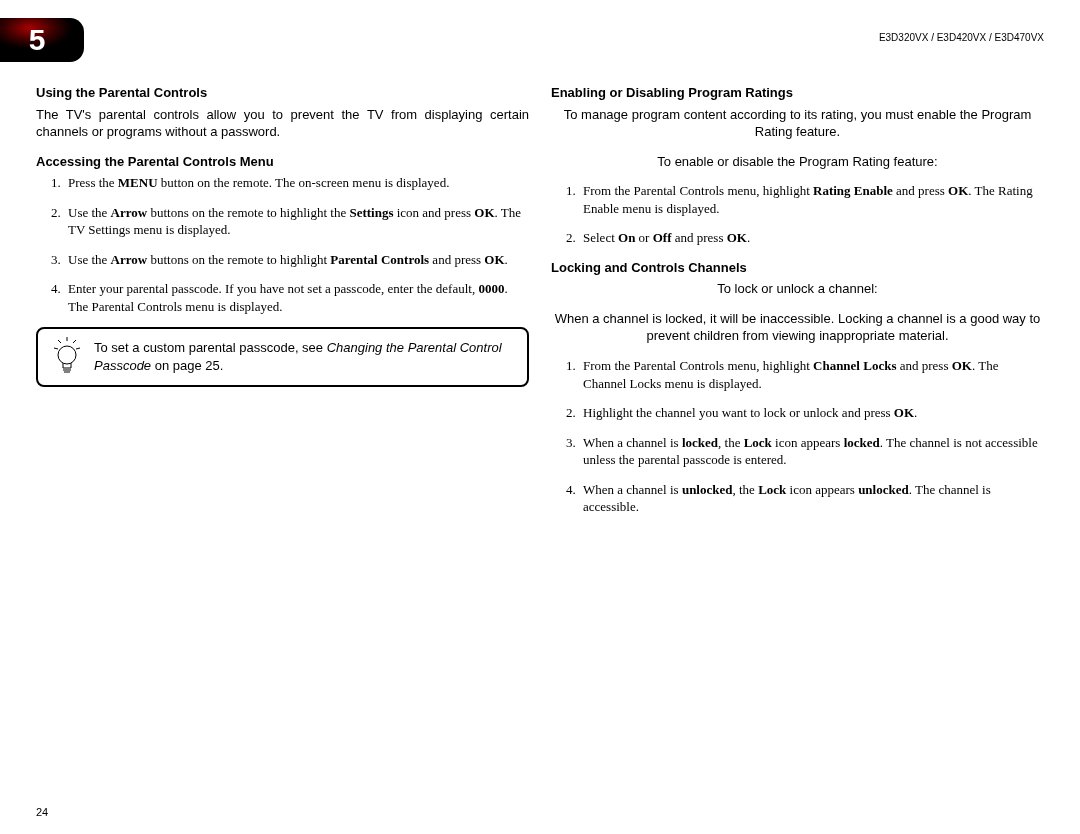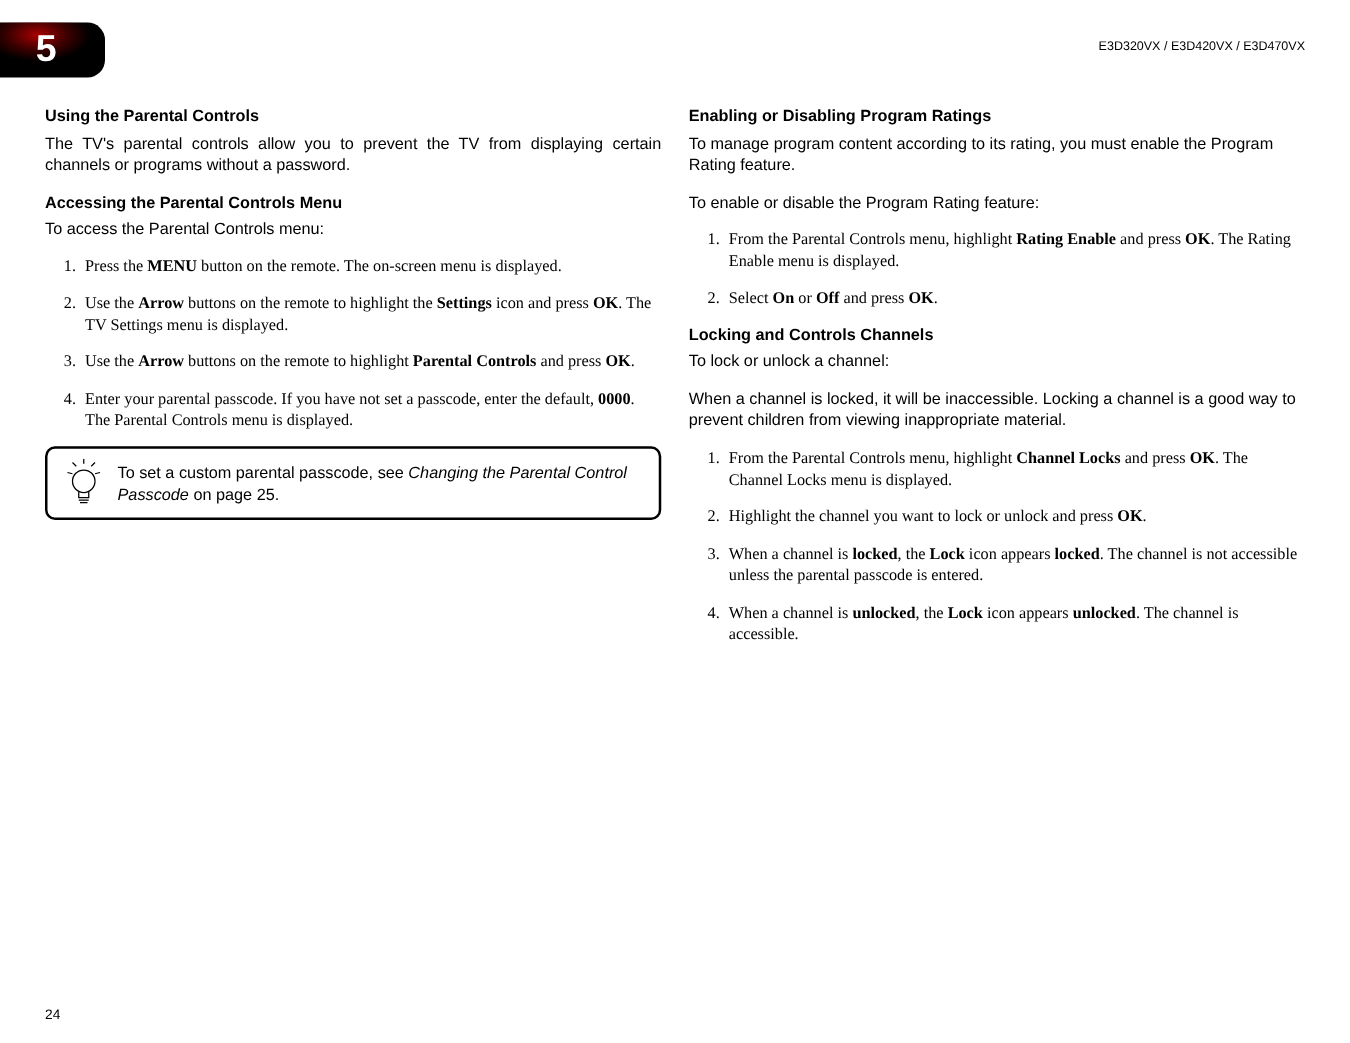--- a/index.html
+++ b/index.html
@@ -61,20 +61,21 @@
     line-height: 1.35;
   }
   .heading {
     font-weight: 700;
     margin-top: 0;
     margin-bottom: 4px;
     font-size: 13px;
   }
   .para {
     margin-bottom: 12px;
+    text-align: center;
   }
   .justify { text-align: justify; }
   ol.steps {
     list-style: decimal;
     padding-left: 28px;
     margin-bottom: 12px;
   }
   ol.steps li {
     padding-left: 4px;
     margin-bottom: 12px;
@@ -114,21 +115,20 @@
 </div>
 
 <div class="models">E3D320VX / E3D420VX / E3D470VX</div>
 
 <div class="content">
   <div class="col">
     <div class="heading">Using the Parental Controls</div>
     <div class="para justify">The TV's parental controls allow you to prevent the TV from displaying certain channels or programs without a password.</div>
 
     <div class="heading">Accessing the Parental Controls Menu</div>
-    <div class="para">To access the Parental Controls menu:</div>
 
     <ol class="steps">
       <li><span>Press the </span><b>MENU</b><span> button on the remote. The on-screen menu is displayed.</span></li>
       <li><span>Use the </span><b>Arrow</b><span> buttons on the remote to highlight the </span><b>Settings</b><span> icon and press </span><b>OK</b><span>. The TV Settings menu is displayed.</span></li>
       <li><span>Use the </span><b>Arrow</b><span> buttons on the remote to highlight </span><b>Parental Controls</b><span> and press </span><b>OK</b><span>.</span></li>
       <li><span>Enter your parental passcode. If you have not set a passcode, enter the default, </span><b>0000</b><span>. The Parental Controls menu is displayed.</span></li>
     </ol>
 
     <div class="tip-box">
       <div class="bulb">

